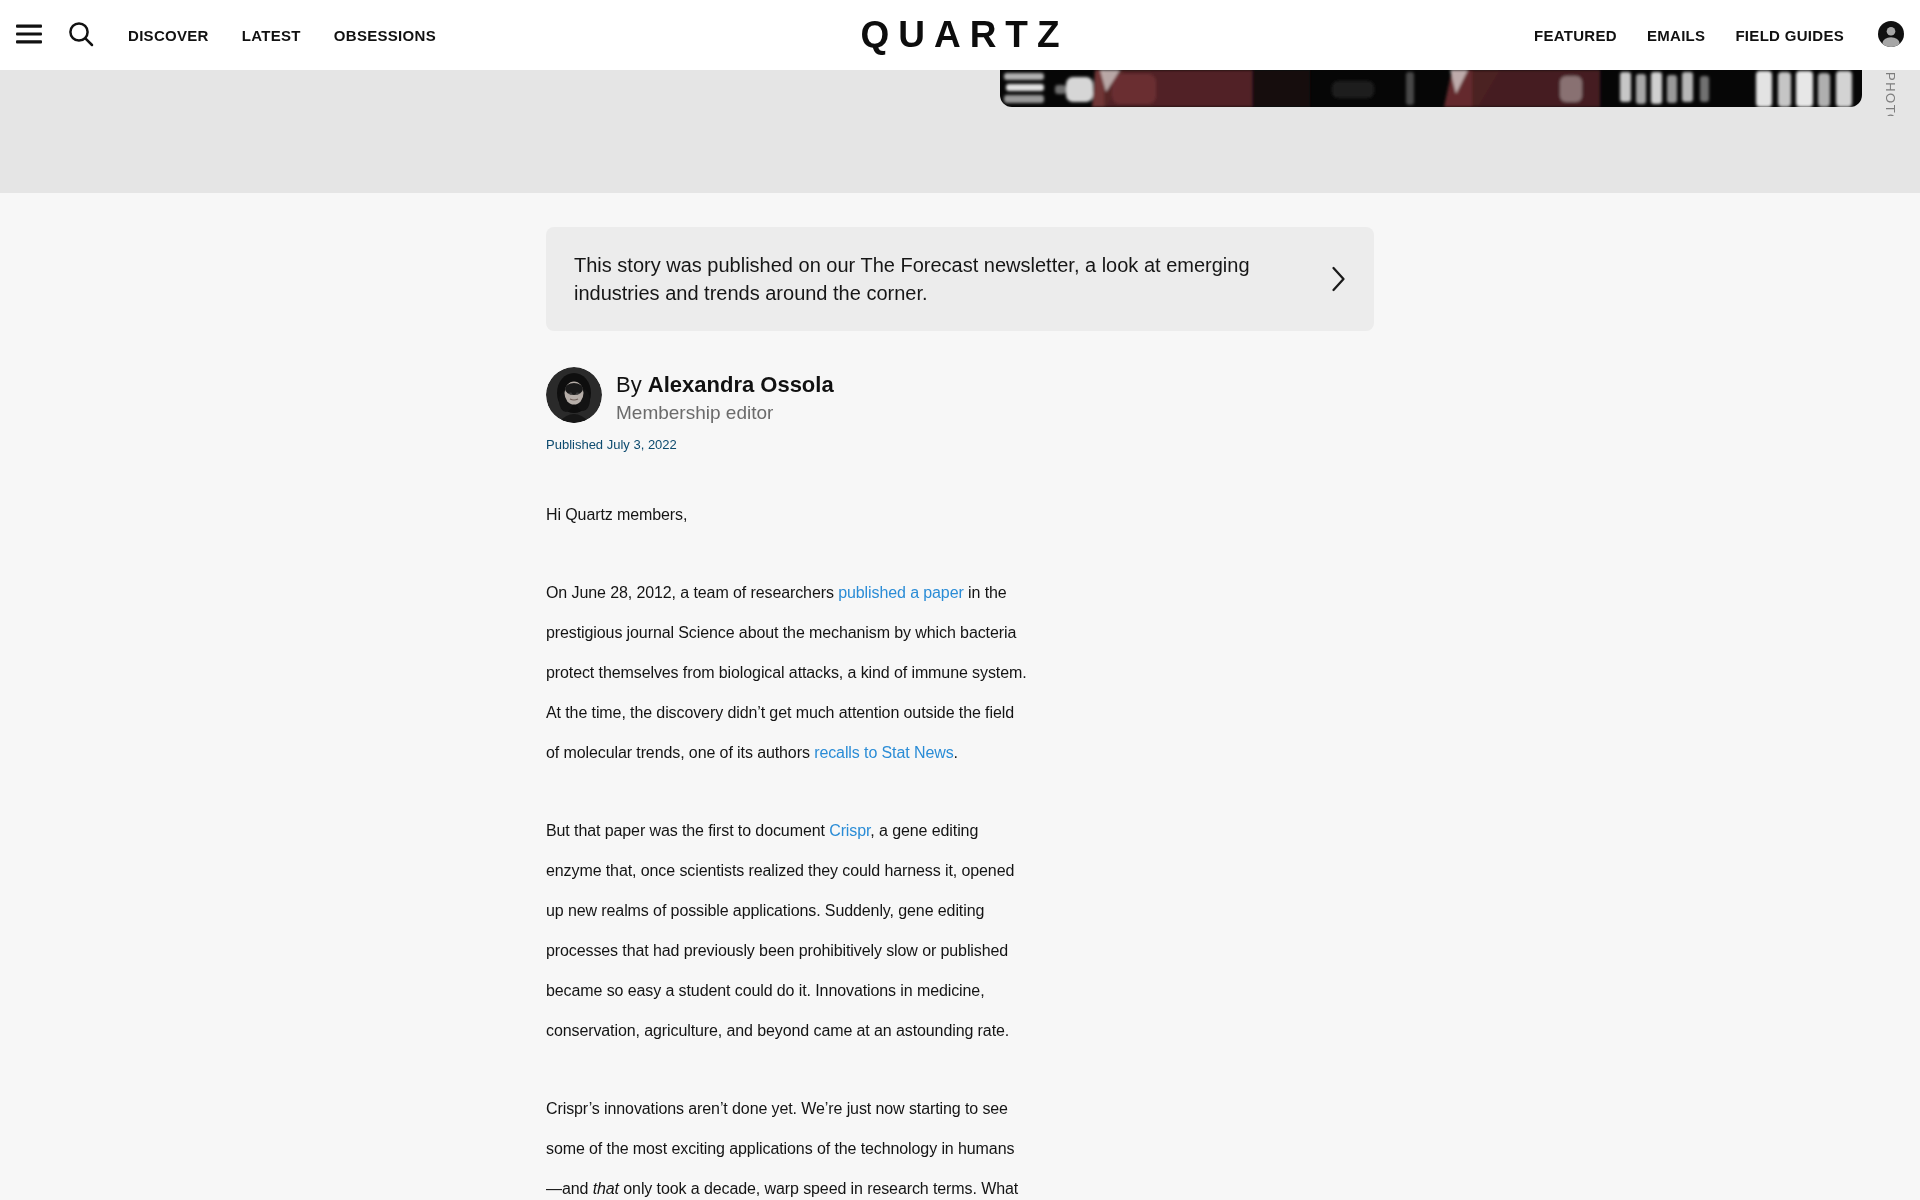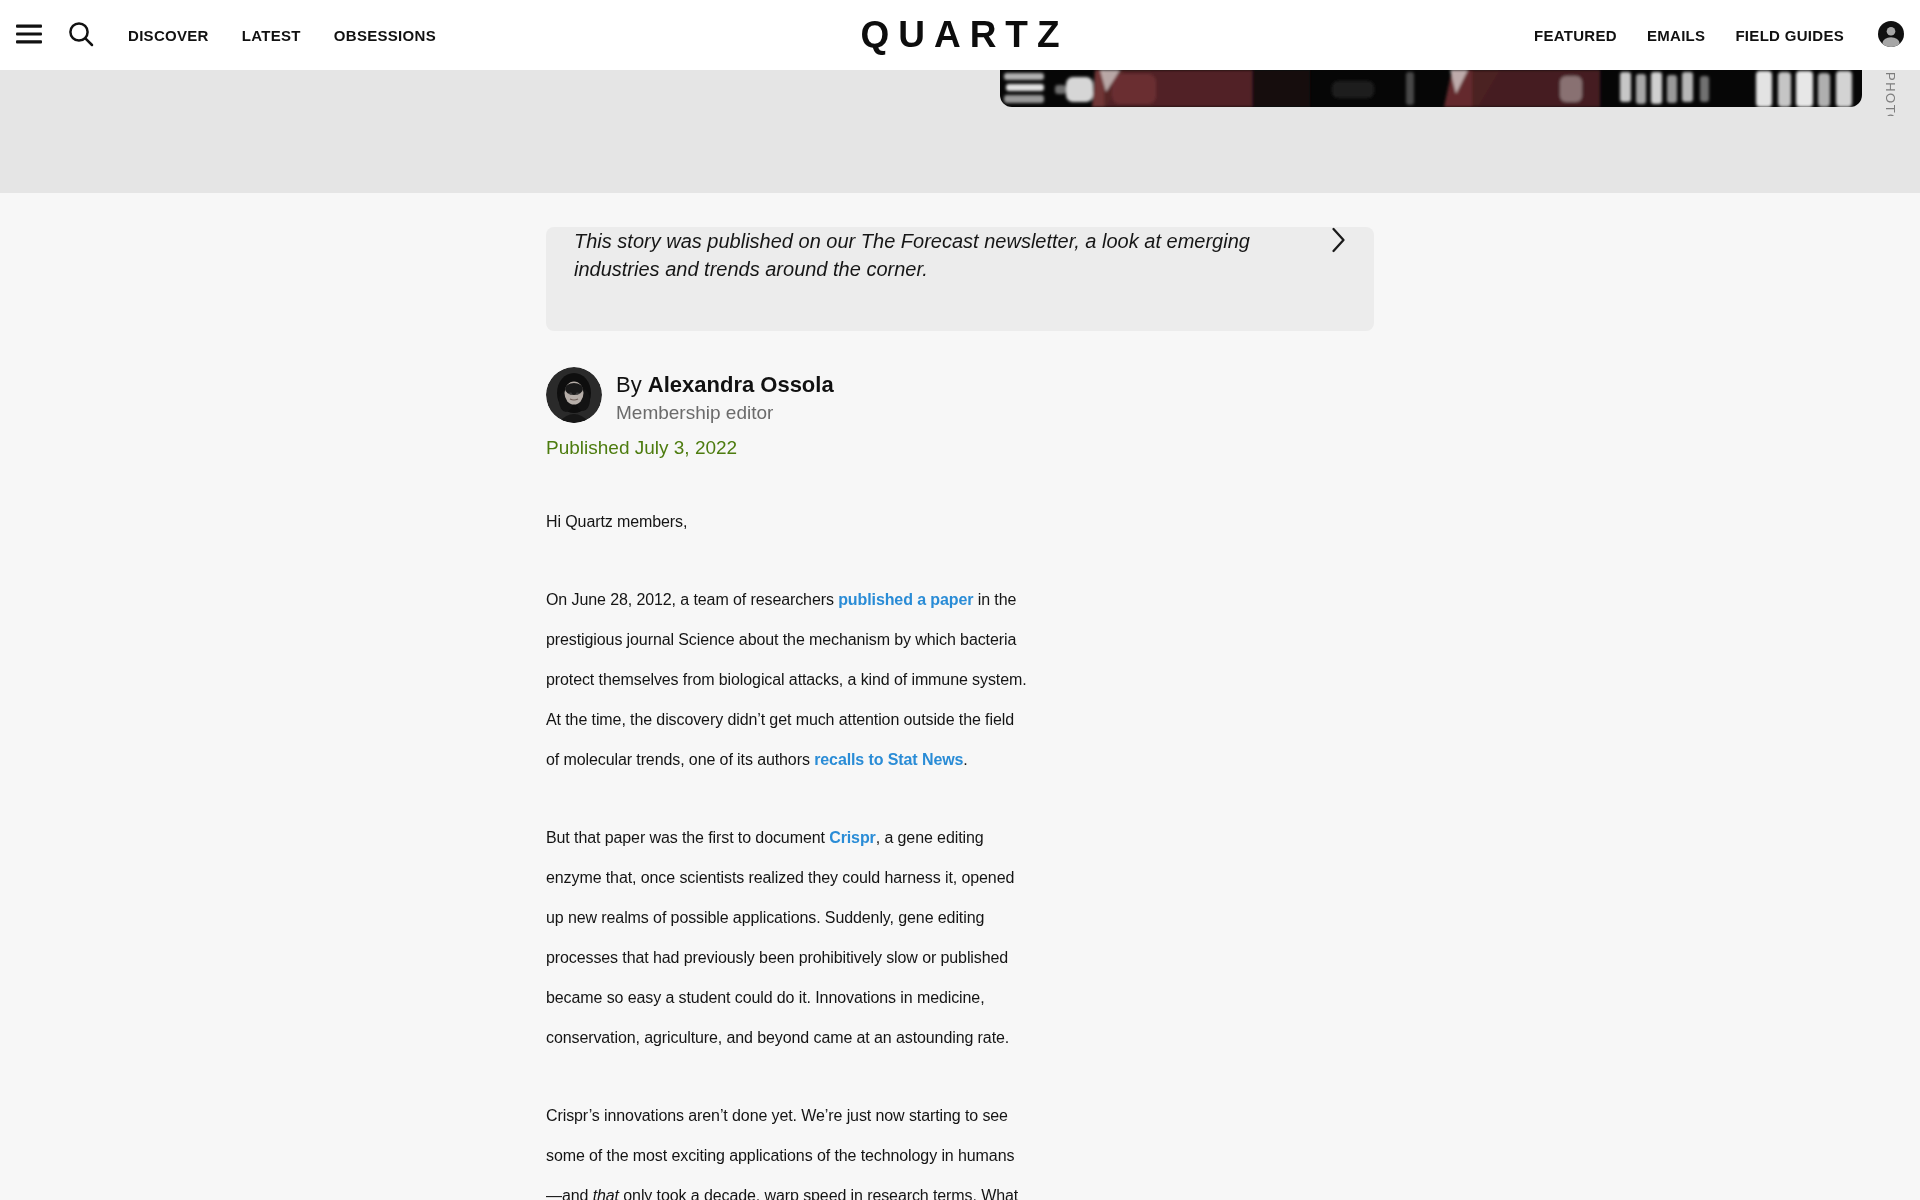--- a/index.html
+++ b/index.html
@@ -24,37 +24,37 @@
   
   .band{position:relative; height:123px; background:var(--band);}
   .hero-strip{position:absolute; left:1000px; top:0; width:862px; height:37px; border-radius:0 0 12px 12px; overflow:hidden;}
   .hero-strip svg{display:block; width:100%; height:100%;}
   .photo-credit{position:absolute; left:1879px; top:2px; height:44px; width:22px; overflow:hidden;}
   .photo-credit span{writing-mode:vertical-rl; font-size:13px; letter-spacing:1.5px; color:#7d7d7d; text-transform:uppercase; line-height:22px;}
 
   
   .article{width:828px; margin:0 auto; padding-top:34px;}
 
-  .callout{height:104px; background:var(--callout); border-radius:8px; display:flex; align-items:flex-start; padding:0 28px;font-style:italic;}
+  .callout{height:104px; background:var(--callout); border-radius:8px; display:flex; align-items:center; padding:0 28px;}
   .callout-text{flex:1; font-size:20px; line-height:28px; color:#161616;}
   .callout-text .line{white-space:pre;}
   .callout-chevron{flex:none; display:flex; align-items:center; padding-left:20px;}
 
   .byline{margin-top:36px; display:flex; gap:14px;}
   .avatar{width:56px; height:56px; border-radius:50%; overflow:hidden; flex:none;}
   .byline-meta{padding-top:5px;}
   .byline-name{font-size:22px; color:#111;}
   .byline-name b{font-weight:700;}
   .byline-role{font-size:19px; color:#6b6b6b; margin-top:4px;}
-  .published{margin-top:13px; font-size:19px; color:#4d7c0f;}
+  .published{margin-top:13px; font-size:13px; color:#0c4a6e;}
 
   .body-text{margin-top:43px;}
   .para{margin-bottom:38px;}
   .para .line{white-space:pre; font-size:16px; line-height:40px; letter-spacing:-0.1px; color:var(--text);}
-  .para .link{color:var(--link);font-weight:bold;}
+  .para .link{color:var(--link);}
   .para .i{font-style:italic;}
 </style>
 </head>
 <body>
 
 <header class="nav">
   <div class="nav-left">
     <button class="menu-btn">
       <span>
         <svg width="26" height="20" viewBox="0 0 26 20">

